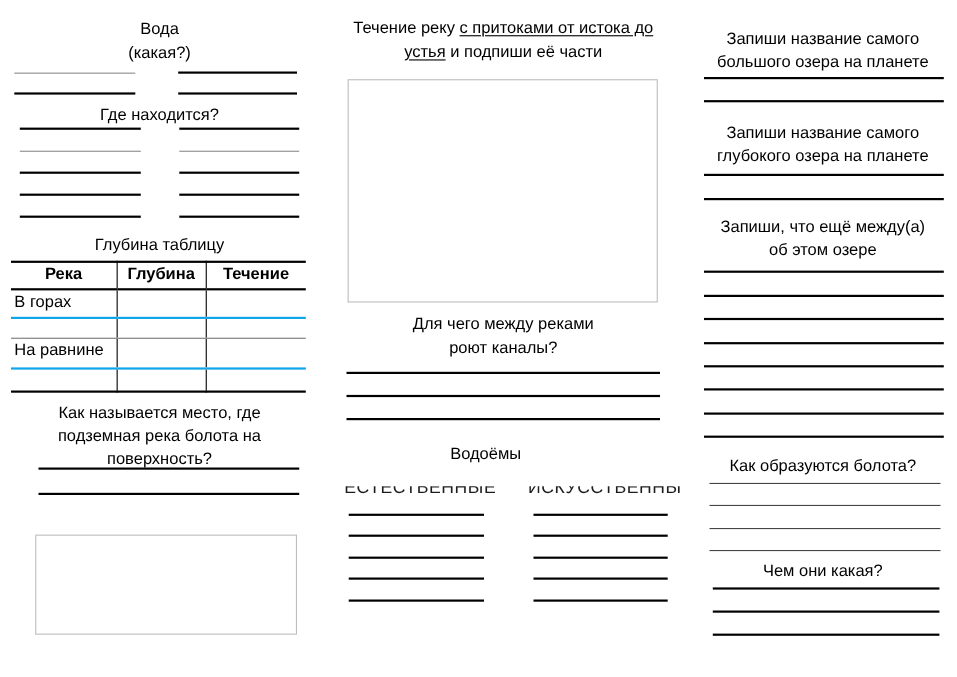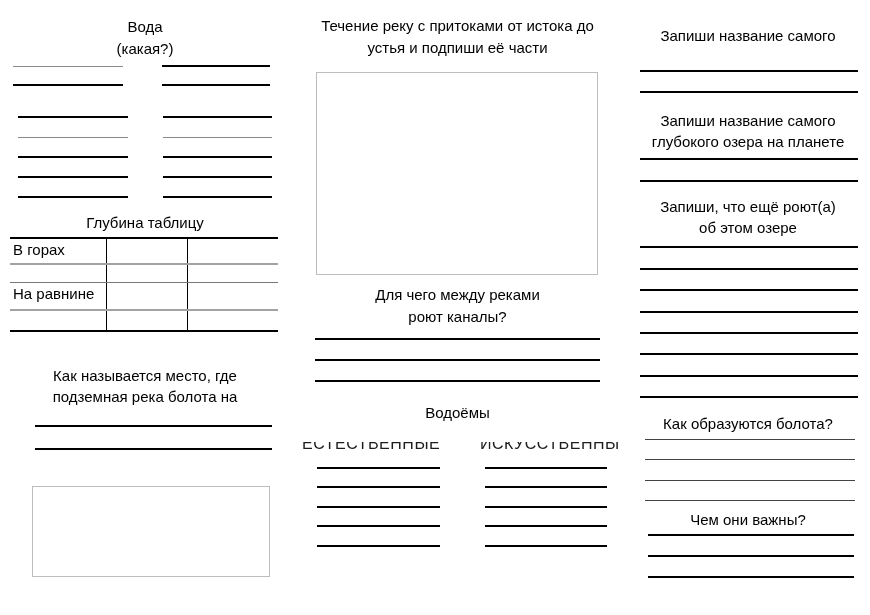--- a/index.html
+++ b/index.html
@@ -7,29 +7,29 @@
   body { font-family:"Liberation Sans","DejaVu Sans",sans-serif; color:#000; }
   .sheet { position:relative; width:870px; height:615px; background:#fff; overflow:hidden; }
   .blk { position:absolute; font-size:15px; line-height:21px; }
   .c { text-align:center; }
   .lines { position:absolute; --lh:20px; }
   .wline { height:var(--lh); border-bottom:2px solid #000; }
   .wline.lt { border-bottom:1px solid #8a8a8a; }
   .wline.md { border-bottom:1px solid #444; }
   .cols { position:absolute; display:flex; justify-content:space-between; }
   .dbox { position:absolute; border:1px solid #bdbdbd; background:#fff; }
-  .ul { text-underline-offset:2px; }
+  .ul { text-decoration:underline; text-underline-offset:2px; }
   .rtable { position:absolute; border-collapse:collapse; font-size:15px;
             border-top:2px solid #000; border-bottom:2px solid #000; }
-  .rtable td { border-bottom:2px solid #a3a3a3; vertical-align:top; padding:2px 3px 0 3px; }
+  .rtable td { border-bottom:2px solid #0ea5e9; vertical-align:top; padding:2px 3px 0 3px; }
   .rtable td + td { border-left:1.5px solid #000; }
   .rtable tr.hd td { border-bottom:2px solid #000; font-weight:bold; text-align:center; }
   .rtable tr.thin td { border-bottom:1px solid #777; }
   .rtable tr.last td { border-bottom:none; }
-  .clip { position:absolute; height:13px; overflow:hidden; text-align:left; }
+  .clip { position:absolute; height:13px; overflow:hidden; text-align:center; }
   .clip > span { display:block; margin-top:-7px; font-size:16px; letter-spacing:0.5px; color:#1d1d1d; }
 </style>
 </head>
 <body>
 
 <div class="sheet">
 
   <div class="blk c" style="top:16px;left:10px;width:270px;line-height:22px">
     <div>Вода</div>
     <div>(какая?)</div>
@@ -39,20 +39,21 @@
     <div class="lines" style="position:static;--lh:19px;width:110px">
       <div class="wline lt"></div>
       <div class="wline"></div>
     </div>
     <div class="lines" style="position:static;--lh:19px;width:108px">
       <div class="wline"></div>
       <div class="wline"></div>
     </div>
   </div>
 
+  <div class="blk c" style="top:94px;left:10px;width:270px">Где находится?</div>
 
   <div class="cols" style="top:98px;left:18px;width:254px">
     <div class="lines" style="position:static;--lh:20px;width:110px">
       <div class="wline"></div>
       <div class="wline lt"></div>
       <div class="wline"></div>
       <div class="wline"></div>
       <div class="wline"></div>
     </div>
     <div class="lines" style="position:static;--lh:20px;width:109px">
@@ -66,20 +67,25 @@
 
   <div class="blk c" style="top:212px;left:10px;width:270px">Глубина таблицу</div>
 
   <table class="rtable" style="top:237px;left:10px">
     <colgroup>
         <col style="width:96px">
         <col style="width:81px">
         <col style="width:91px">
       </colgroup>
     <tbody>
+      <tr class="hd" style="height:25px">
+        <td>Река</td>
+        <td>Глубина</td>
+        <td>Течение</td>
+      </tr>
       <tr style="height:26px">
         <td>В горах</td>
         <td></td>
         <td></td>
       </tr>
       <tr class="thin" style="height:18px">
         <td></td>
         <td></td>
         <td></td>
       </tr>
@@ -92,20 +98,21 @@
         <td></td>
         <td></td>
         <td></td>
       </tr>
     </tbody>
   </table>
 
   <div class="blk c" style="top:365px;left:15px;width:260px">
     <div>Как называется место, где</div>
     <div>подземная река болота на</div>
+    <div>поверхность?</div>
   </div>
 
   <div class="lines" style="top:406px;left:35px;width:237px;--lh:21px">
     <div class="wline"></div>
     <div class="wline" style="height:23px"></div>
   </div>
 
   <div class="blk c" style="top:483px;left:10px;width:270px">Нарисуй это место</div>
 
   <div class="dbox" style="top:486px;left:32px;width:238px;height:91px"></div>
@@ -123,21 +130,21 @@
     <div>Для чего между реками</div>
     <div>роют каналы?</div>
   </div>
 
   <div class="lines" style="top:319px;left:315px;width:285px;--lh:21px">
     <div class="wline"></div>
     <div class="wline"></div>
     <div class="wline"></div>
   </div>
 
-  <div class="blk c" style="top:402px;left:300px;width:315px">Водоёмы</div>
+  <div class="blk c" style="top:402px;left:284px;width:315px">Водоёмы</div>
 
   <div class="clip" style="top:442px;left:302px;width:160px">
     <span>ЕСТЕСТВЕННЫЕ</span>
   </div>
   <div class="clip" style="top:442px;left:480px;width:140px">
     <span>ИСКУССТВЕННЫЕ</span>
   </div>
 
   <div class="cols" style="top:449px;left:317px;width:290px">
     <div class="lines" style="position:static;--lh:19.6px;width:123px">
@@ -151,37 +158,38 @@
       <div class="wline"></div>
       <div class="wline"></div>
       <div class="wline"></div>
       <div class="wline"></div>
       <div class="wline"></div>
     </div>
   </div>
 
   <div class="blk c" style="top:25px;left:633px;width:230px">
     <div>Запиши название самого</div>
+    <div>большого озера на планете</div>
   </div>
   <div class="lines" style="top:51px;left:640px;width:218px;--lh:21px">
     <div class="wline"></div>
     <div class="wline"></div>
   </div>
 
   <div class="blk c" style="top:110px;left:633px;width:230px">
     <div>Запиши название самого</div>
     <div>глубокого озера на планете</div>
   </div>
   <div class="lines" style="top:139px;left:640px;width:218px;--lh:21px">
     <div class="wline"></div>
     <div class="wline" style="height:22px"></div>
   </div>
 
   <div class="blk c" style="top:196px;left:633px;width:230px">
-    <div>Запиши, что ещё роют(а)</div>
+    <div>Запиши, что ещё между(а)</div>
     <div>об этом озере</div>
   </div>
   <div class="lines" style="top:227px;left:640px;width:218px;--lh:21.4px">
     <div class="wline"></div>
     <div class="wline"></div>
     <div class="wline"></div>
     <div class="wline"></div>
     <div class="wline"></div>
     <div class="wline"></div>
     <div class="wline"></div>
@@ -189,20 +197,20 @@
   </div>
 
   <div class="blk c" style="top:413px;left:633px;width:230px">Как образуются болота?</div>
   <div class="lines" style="top:419px;left:645px;width:210px;--lh:20.5px">
     <div class="wline md"></div>
     <div class="wline md"></div>
     <div class="wline md"></div>
     <div class="wline md"></div>
   </div>
 
-  <div class="blk c" style="top:509px;left:633px;width:230px">Чем они важны?</div>
+  <div class="blk c" style="top:509px;left:633px;width:230px">Чем они какая?</div>
   <div class="lines" style="top:515px;left:648px;width:206px;--lh:21px">
     <div class="wline"></div>
     <div class="wline"></div>
     <div class="wline"></div>
   </div>
 
 </div>
 
 </body></html>

